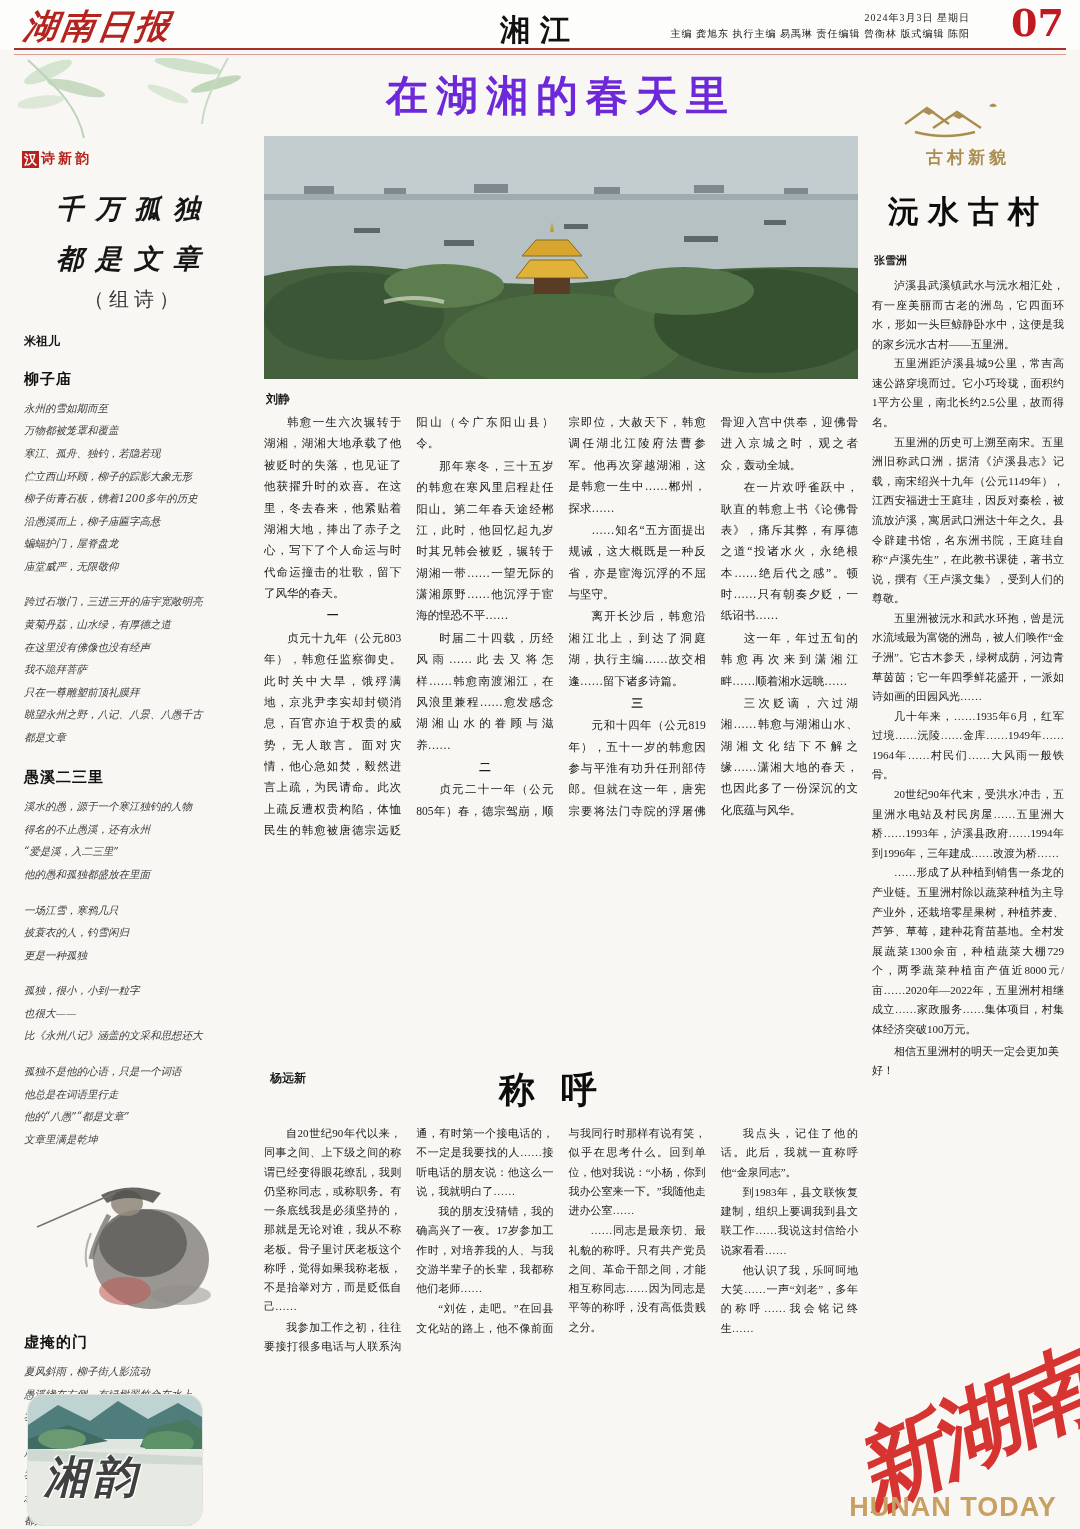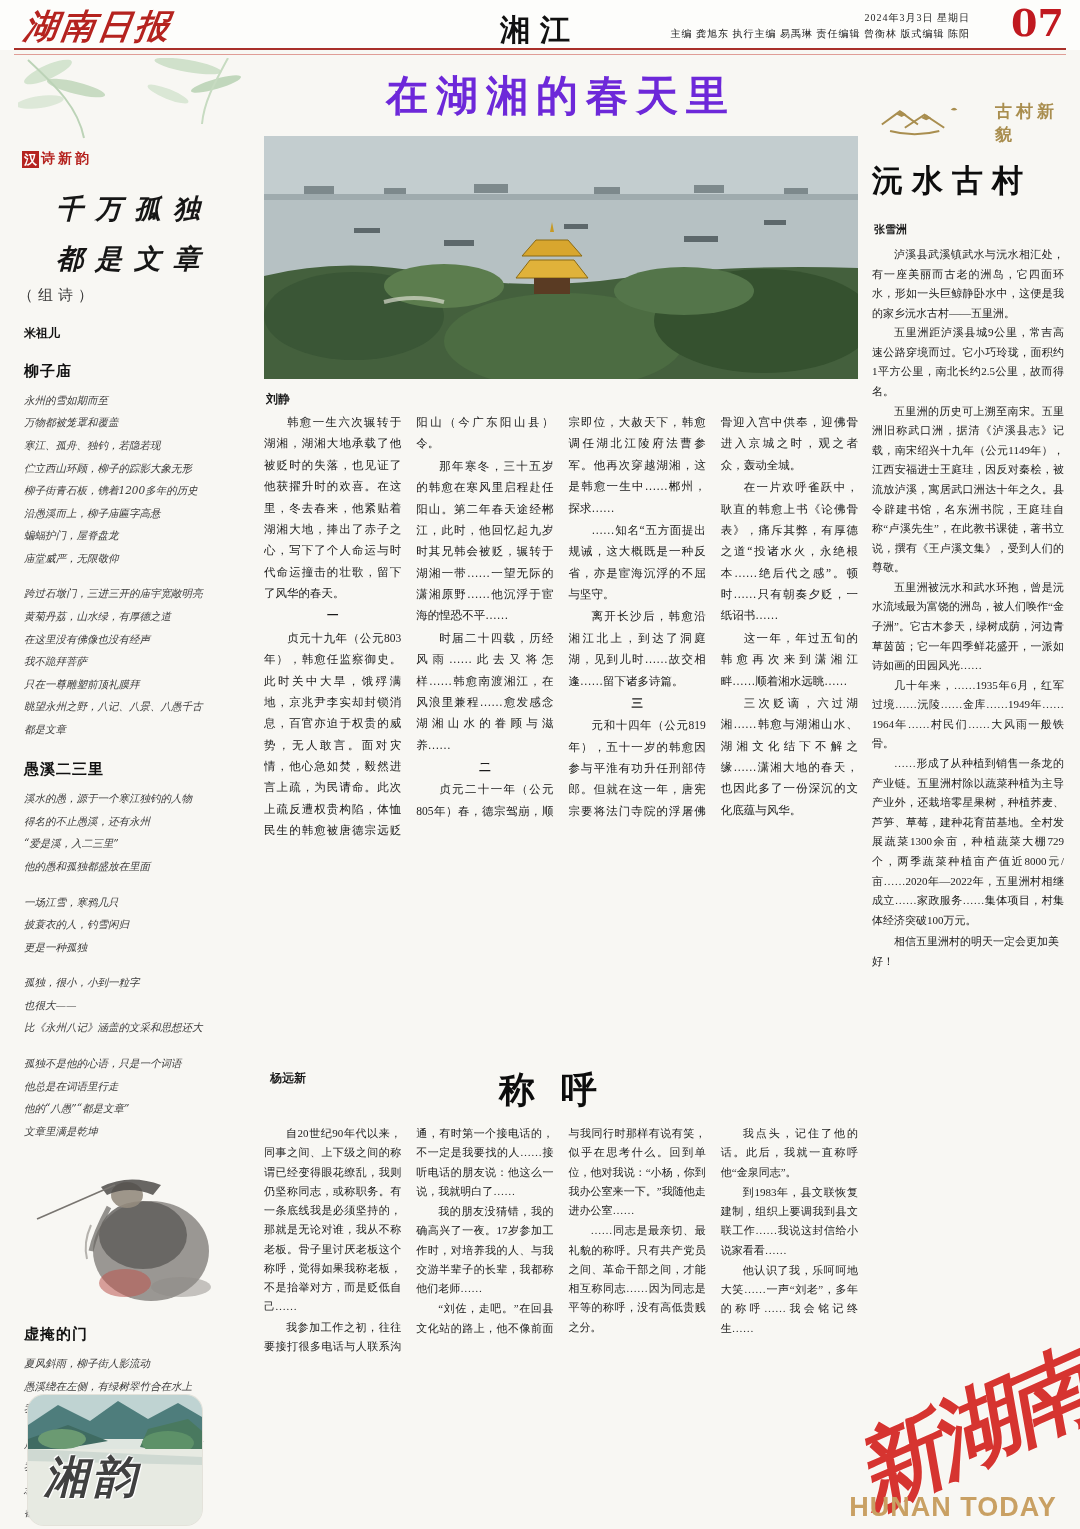--- a/index.html
+++ b/index.html
@@ -21,21 +21,21 @@
   .col-left{position:absolute;left:18px;top:58px;width:232px;bottom:0;}
   .col-center{position:absolute;left:264px;top:58px;width:594px;bottom:0;}
   .col-right{position:absolute;left:872px;top:58px;width:192px;bottom:0;}
   
   .bamboo{width:232px;height:84px;}
   .poetry-badge{margin:4px 0 6px 4px;display:flex;align-items:center;gap:2px;}
   .badge-box{background:#b5231f;color:#fff;font-size:13px;line-height:1;padding:2px 2px;font-weight:bold;}
   .badge-rest{color:#b5231f;font-size:14px;font-weight:bold;letter-spacing:3px;}
   .poetry-title{margin-top:16px;text-align:center;font-size:27px;font-weight:bold;font-style:italic;
                 letter-spacing:12px;line-height:1.85;color:#161616;font-family:"DejaVu Serif",serif;}
-  .poetry-subtitle{text-align:left;font-size:15px;color:#3a3a3a;letter-spacing:5px;margin-top:2px;}
+  .poetry-subtitle{text-align:center;font-size:20px;color:#3a3a3a;letter-spacing:5px;margin-top:2px;}
   .poet-author{font-size:12px;font-weight:bold;margin:20px 0 0 6px;color:#111;
                font-family:"Liberation Sans",sans-serif;}
   .poem-head{font-size:15px;font-weight:bold;margin:20px 0 8px 6px;color:#111;
              font-family:"Liberation Sans",sans-serif;letter-spacing:1px;}
   .stanza{margin:0 0 13px 6px;}
   .stanza p{margin:0;font-size:10.5px;line-height:2.15;color:#3b3b3b;font-style:italic;
             font-family:"DejaVu Serif",serif;}
   .ink-art{display:block;margin:6px auto 0;}
   .xiangyun-tile{position:absolute;left:10px;bottom:4px;width:174px;height:130px;border-radius:16px;
                  overflow:hidden;box-shadow:0 0 0 1px #e4e2da;}
@@ -52,24 +52,24 @@
   .section-mark{text-align:center;font-weight:bold;font-size:13px;margin:12px 0;text-indent:0 !important;}
   
   .chenghu{margin-top:6px;position:relative;}
   .chenghu-head{position:relative;height:52px;}
   .chenghu-author{position:absolute;left:6px;top:4px;font-size:12px;font-weight:bold;
                   font-family:"Liberation Sans",sans-serif;}
   .chenghu-title{text-align:center;font-size:36px;font-weight:bold;letter-spacing:26px;color:#0d0d0d;}
   .chenghu-body{height:338px;column-count:4;column-gap:15px;text-align:justify;overflow:hidden;margin-top:6px;}
   .chenghu-body p{margin:0 0 1px;font-size:11px;line-height:1.75;text-indent:2em;color:#1b1b1b;}
   
-  .village-badge{display:flex;align-items:center;margin-top:40px;}
+  .village-badge{display:flex;flex-direction:column;align-items:center;margin-top:40px;}
   .village-badge-label{color:#a98e4f;font-size:17px;font-weight:bold;letter-spacing:4px;margin-top:2px;
                        font-family:"Liberation Serif",serif;}
-  .village-headline{text-align:left;font-size:31px;font-weight:bold;letter-spacing:9px;margin-top:14px;color:#0d0d0d;}
+  .village-headline{text-align:center;font-size:31px;font-weight:bold;letter-spacing:9px;margin-top:22px;color:#0d0d0d;}
   .village-author{font-size:11px;font-weight:bold;margin:20px 0 8px 2px;font-family:"Liberation Sans",sans-serif;}
   .village-body{text-align:justify;}
   .village-body p{margin:0;font-size:11px;line-height:1.78;text-indent:2em;color:#1b1b1b;}
   .village-closing{font-size:11px;line-height:1.78;text-indent:2em;margin-top:2px;}
   .watermark{position:absolute;left:-26px;bottom:56px;width:250px;text-align:center;font-size:88px;
              font-weight:bold;font-style:italic;color:#d42420;letter-spacing:-6px;line-height:.95;
              transform:rotate(-24deg);font-family:"DejaVu Serif",serif;opacity:.92;pointer-events:none;
              text-shadow:0 0 2px rgba(255,255,255,.6);}
   .hunan-today{position:absolute;left:-40px;right:-10px;bottom:6px;text-align:center;color:#c9a063;
                font-size:27px;font-weight:bold;letter-spacing:1px;font-family:"Liberation Sans",sans-serif;}
@@ -252,21 +252,21 @@
 
   <div class="article-body">
       <p>韩愈一生六次辗转于湖湘，湖湘大地承载了他被贬时的失落，也见证了他获擢升时的欢喜。在这里，冬去春来，他紧贴着湖湘大地，捧出了赤子之心，写下了个人命运与时代命运撞击的壮歌，留下了风华的春天。</p>
       <p class="section-mark">一</p>
       <p>贞元十九年（公元803年），韩愈任监察御史。此时关中大旱，饿殍满地，京兆尹李实却封锁消息，百官亦迫于权贵的威势，无人敢言。面对灾情，他心急如焚，毅然进言上疏，为民请命。此次上疏反遭权贵构陷，体恤民生的韩愈被唐德宗远贬阳山（今广东阳山县）令。</p>
       <p>那年寒冬，三十五岁的韩愈在寒风里启程赴任阳山。第二年春天途经郴江，此时，他回忆起九岁时其兄韩会被贬，辗转于湖湘一带……一望无际的潇湘原野……他沉浮于宦海的惶恐不平……</p>
       <p>时届二十四载，历经风雨……此去又将怎样……韩愈南渡湘江，在风浪里兼程……愈发感念湖湘山水的眷顾与滋养……</p>
       <p class="section-mark">二</p>
       <p>贞元二十一年（公元805年）春，德宗驾崩，顺宗即位，大赦天下，韩愈调任湖北江陵府法曹参军。他再次穿越湖湘，这是韩愈一生中……郴州，探求……</p>
       <p>……知名“五方面提出规诫，这大概既是一种反省，亦是宦海沉浮的不屈与坚守。</p>
-      <p>离开长沙后，韩愈沿湘江北上，到达了洞庭湖，见到儿时……故交相逢……留下诸多诗篇。</p>
+      <p>离开长沙后，韩愈沿湘江北上，到达了洞庭湖，执行主编……故交相逢……留下诸多诗篇。</p>
       <p class="section-mark">三</p>
       <p>元和十四年（公元819年），五十一岁的韩愈因参与平淮有功升任刑部侍郎。但就在这一年，唐宪宗要将法门寺院的浮屠佛骨迎入宫中供奉，迎佛骨进入京城之时，观之者众，轰动全城。</p>
       <p>在一片欢呼雀跃中，耿直的韩愈上书《论佛骨表》，痛斥其弊，有厚德之道“投诸水火，永绝根本……绝后代之感”。顿时……只有朝奏夕贬，一纸诏书……</p>
       <p>这一年，年过五旬的韩愈再次来到潇湘江畔……顺着湘水远眺……</p>
       <p>三次贬谪，六过湖湘……韩愈与湖湘山水、湖湘文化结下不解之缘……潇湘大地的春天，也因此多了一份深沉的文化底蕴与风华。</p>
     </div>
 
   <div class="chenghu">
     <div class="chenghu-head">
       <div class="chenghu-author">杨远新</div>
@@ -305,19 +305,20 @@
 
   <div class="village-headline">沅水古村</div>
   <div class="village-author">张雪洲</div>
 
   <div class="village-body">
       <p>泸溪县武溪镇武水与沅水相汇处，有一座美丽而古老的洲岛，它四面环水，形如一头巨鲸静卧水中，这便是我的家乡沅水古村——五里洲。</p>
       <p>五里洲距泸溪县城9公里，常吉高速公路穿境而过。它小巧玲珑，面积约1平方公里，南北长约2.5公里，故而得名。</p>
       <p>五里洲的历史可上溯至南宋。五里洲旧称武口洲，据清《泸溪县志》记载，南宋绍兴十九年（公元1149年），江西安福进士王庭珪，因反对秦桧，被流放泸溪，寓居武口洲达十年之久。县令辟建书馆，名东洲书院，王庭珪自称“卢溪先生”，在此教书课徒，著书立说，撰有《王卢溪文集》，受到人们的尊敬。</p>
       <p>五里洲被沅水和武水环抱，曾是沅水流域最为富饶的洲岛，被人们唤作“金子洲”。它古木参天，绿树成荫，河边青草茵茵；它一年四季鲜花盛开，一派如诗如画的田园风光……</p>
       <p>几十年来，……1935年6月，红军过境……沅陵……金库……1949年……1964年……村民们……大风雨一般铁骨。</p>
+      <p>20世纪90年代末，受洪水冲击，五里洲水电站及村民房屋……五里洲大桥……1993年，泸溪县政府……1994年到1996年，三年建成……改渡为桥……</p>
       <p>……形成了从种植到销售一条龙的产业链。五里洲村除以蔬菜种植为主导产业外，还栽培零星果树，种植荞麦、芦笋、草莓，建种花育苗基地。全村发展蔬菜1300余亩，种植蔬菜大棚729个，两季蔬菜种植亩产值近8000元/亩……2020年—2022年，五里洲村相继成立……家政服务……集体项目，村集体经济突破100万元。</p>
     </div>
   <div class="village-closing">相信五里洲村的明天一定会更加美好！</div>
 
   <div class="watermark">新湖南</div>
   <div class="hunan-today">HUNAN TODAY</div>
 </div>
 
 </body></html>

